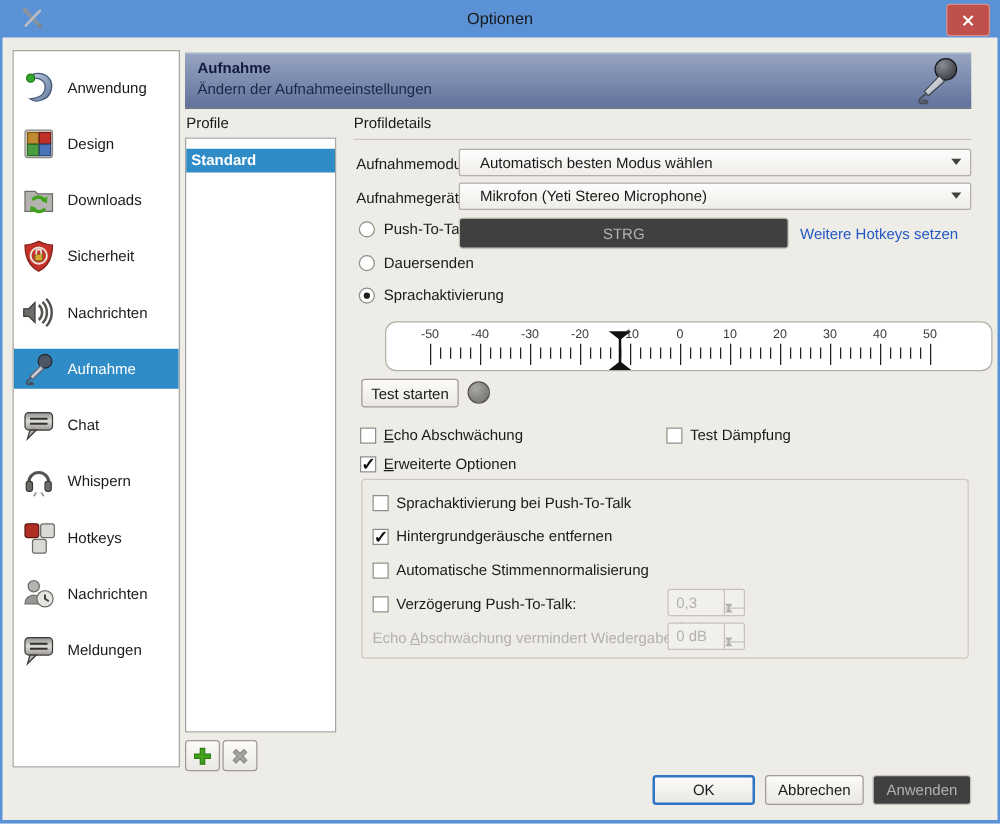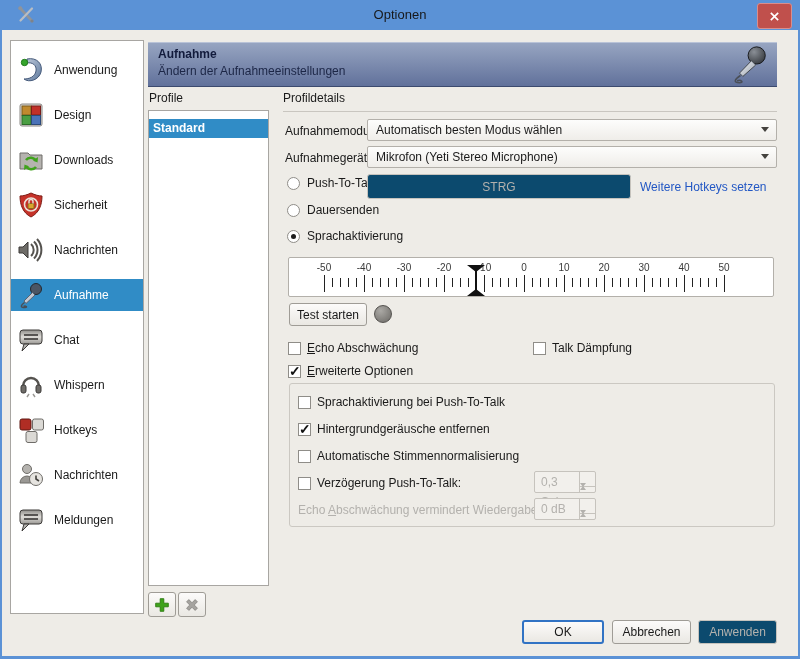--- a/index.html
+++ b/index.html
@@ -36,36 +36,36 @@
   .prof-item{height:19px;line-height:19px;padding:0 4px;margin-top:8px;}
   .prof-item.sel{background:#308cc6;color:#fff;font-weight:bold;}
   
   .sqbtn{position:absolute;width:26px;height:23px;background:linear-gradient(#fcfbfa,#eae8e3);
          border:1px solid #9f9c96;border-radius:3px;display:flex;align-items:center;justify-content:center;}
   .sqbtn svg{width:18px;height:18px;}
   
   .frow-label{position:absolute;}
   .combo{position:absolute;height:22px;background:linear-gradient(#fdfdfc,#efede9);
          border:1px solid #b3b0aa;border-radius:2px;display:flex;align-items:center;
-         padding:0 22px 0 8px;box-sizing:border-box;}
+         padding:0 22px 0 16px;box-sizing:border-box;}
   .combo .arr{position:absolute;right:7px;top:7px;width:0;height:0;
               border-left:4px solid transparent;border-right:4px solid transparent;border-top:5px solid #44423e;}
   
   .radio-row{position:absolute;display:flex;align-items:center;gap:7px;}
   .radio{width:13px;height:13px;border:1px solid #8f8d88;border-radius:50%;background:#fff;position:relative;box-sizing:border-box;}
   .radio.on::after{content:"";position:absolute;left:3px;top:3px;width:5px;height:5px;border-radius:50%;background:#1d1d1d;}
   
   .btn{background:linear-gradient(#fcfbfa,#eae8e3);border:1px solid #9f9c96;border-radius:3px;
        display:flex;align-items:center;justify-content:center;box-sizing:border-box;}
-  .btn.dis{background:#0c4a6e;border-color:#c6c3bd;color:#b3b1ad;}
+  .btn.dis{background:#404040;border-color:#c6c3bd;color:#b3b1ad;}
   .strg{position:absolute;left:367px;top:174px;width:264px;height:25px;}
   .hlink{position:absolute;left:640px;top:180px;color:#2257c4;}
   
-  .ruler{position:absolute;left:288px;top:257px;width:486px;height:40px;background:#fff;
-         border:1px solid #b3b0aa;border-radius:2px;box-sizing:border-box;}
+  .ruler{position:absolute;left:308px;top:257px;width:486px;height:40px;background:#fff;
+         border:1px solid #b3b0aa;border-radius:9px;box-sizing:border-box;}
   .ruler .num{position:absolute;top:4px;transform:translateX(-50%);font-size:10px;color:#3a3a3a;}
   .ruler .tick{position:absolute;width:1px;background:#222;}
   .ruler .tick.maj{top:17px;height:17px;}
   .ruler .tick.min{top:20px;height:9px;}
   .handle{position:absolute;top:7px;width:20px;height:31px;}
   .handle::before{content:"";position:absolute;left:1px;top:0;width:0;height:0;
                   border-left:9px solid transparent;border-right:9px solid transparent;border-top:7px solid #111;}
   .handle::after{content:"";position:absolute;left:1px;bottom:0;width:0;height:0;
                  border-left:9px solid transparent;border-right:9px solid transparent;border-bottom:7px solid #111;}
   .handle .stem{position:absolute;left:9px;top:5px;bottom:5px;width:2px;background:#111;}
@@ -398,21 +398,21 @@
     <span>Test starten</span>
   </div>
   <div class="led"></div>
 
   <div class="cb-row" style="left:288px;top:341px;">
     <span class="cb"></span>
     <span><span class="mn">E</span><span>cho Abschwächung</span></span>
   </div>
   <div class="cb-row" style="left:533px;top:341px;">
     <span class="cb"></span>
-    <span>Talk Dämpfung</span>
+    <span>Test Dämpfung</span>
   </div>
   <div class="cb-row" style="left:288px;top:364px;">
     <span class="cb on"></span>
     <span><span class="mn">E</span><span>rweiterte Optionen</span></span>
   </div>
 
   <div class="groupbox">
     <div class="cb-row" style="left:8px;top:11px;">
       <span class="cb"></span>
       <span>Sprachaktivierung bei Push-To-Talk</span>

